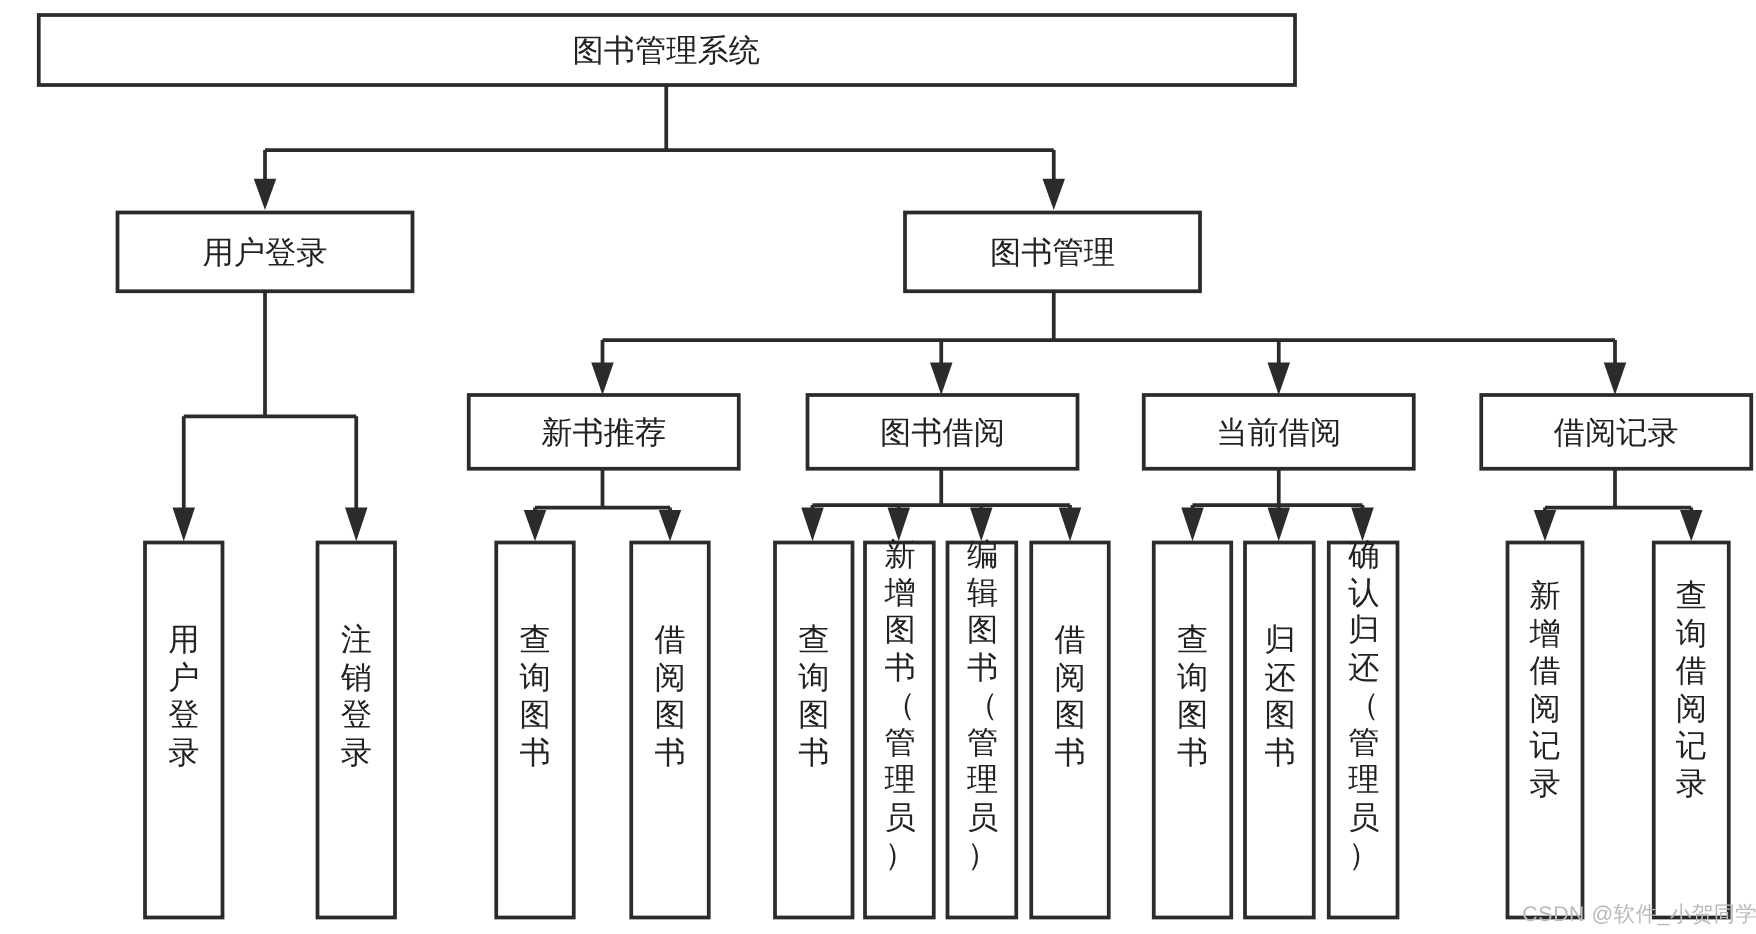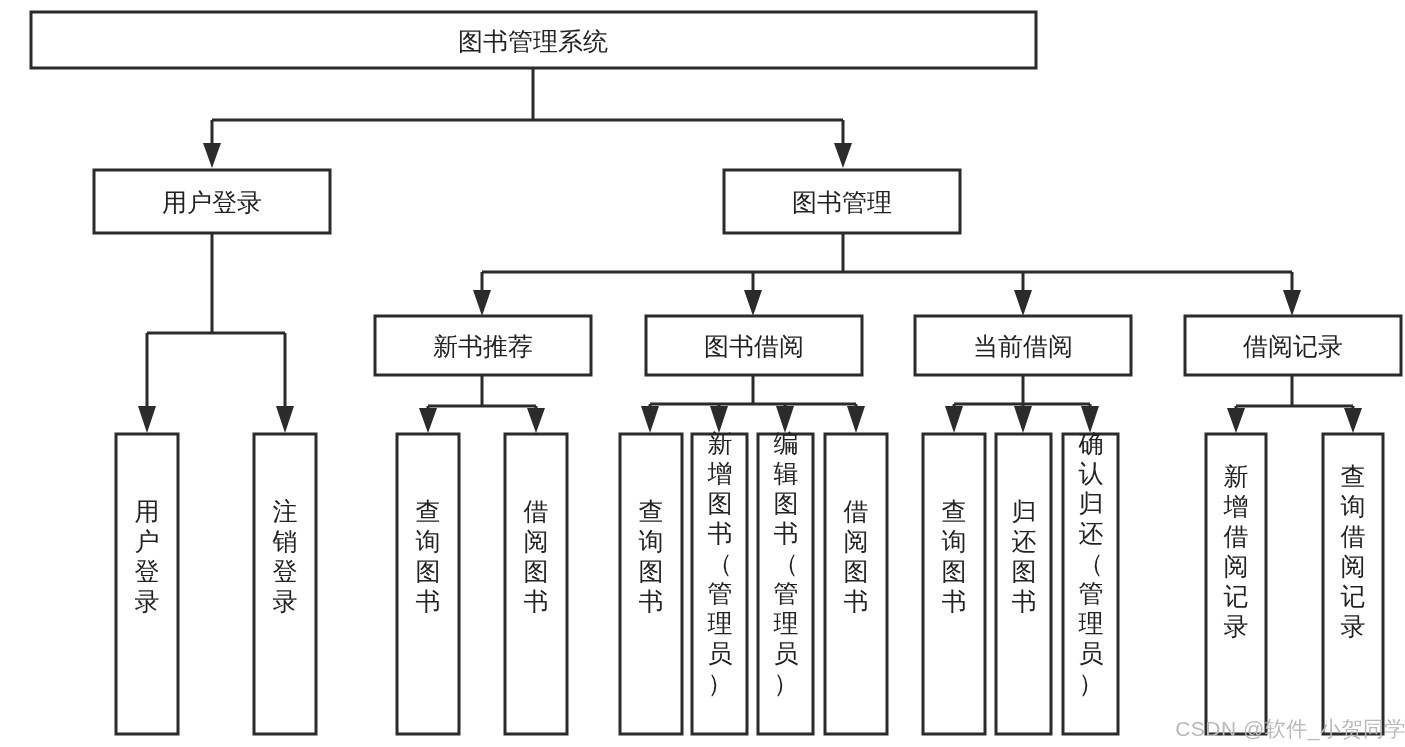--- a/index.html
+++ b/index.html
@@ -52,21 +52,21 @@
     font-family: "Liberation Sans", "DejaVu Sans", sans-serif;
     font-size: 25px;
     fill: #222222;
     text-anchor: middle;
   }
   .watermark {
     position: absolute;
     right: 12px;
     bottom: 4px;
     font-family: "Liberation Sans", "DejaVu Sans", sans-serif;
-    font-size: 21px;
+    font-size: 17px;
     color: #b9b9b9;
     white-space: nowrap;
     letter-spacing: 0.5px;
   }
 </style>
 </head>
 <body>
 
 <div id="diagram-root">
 

